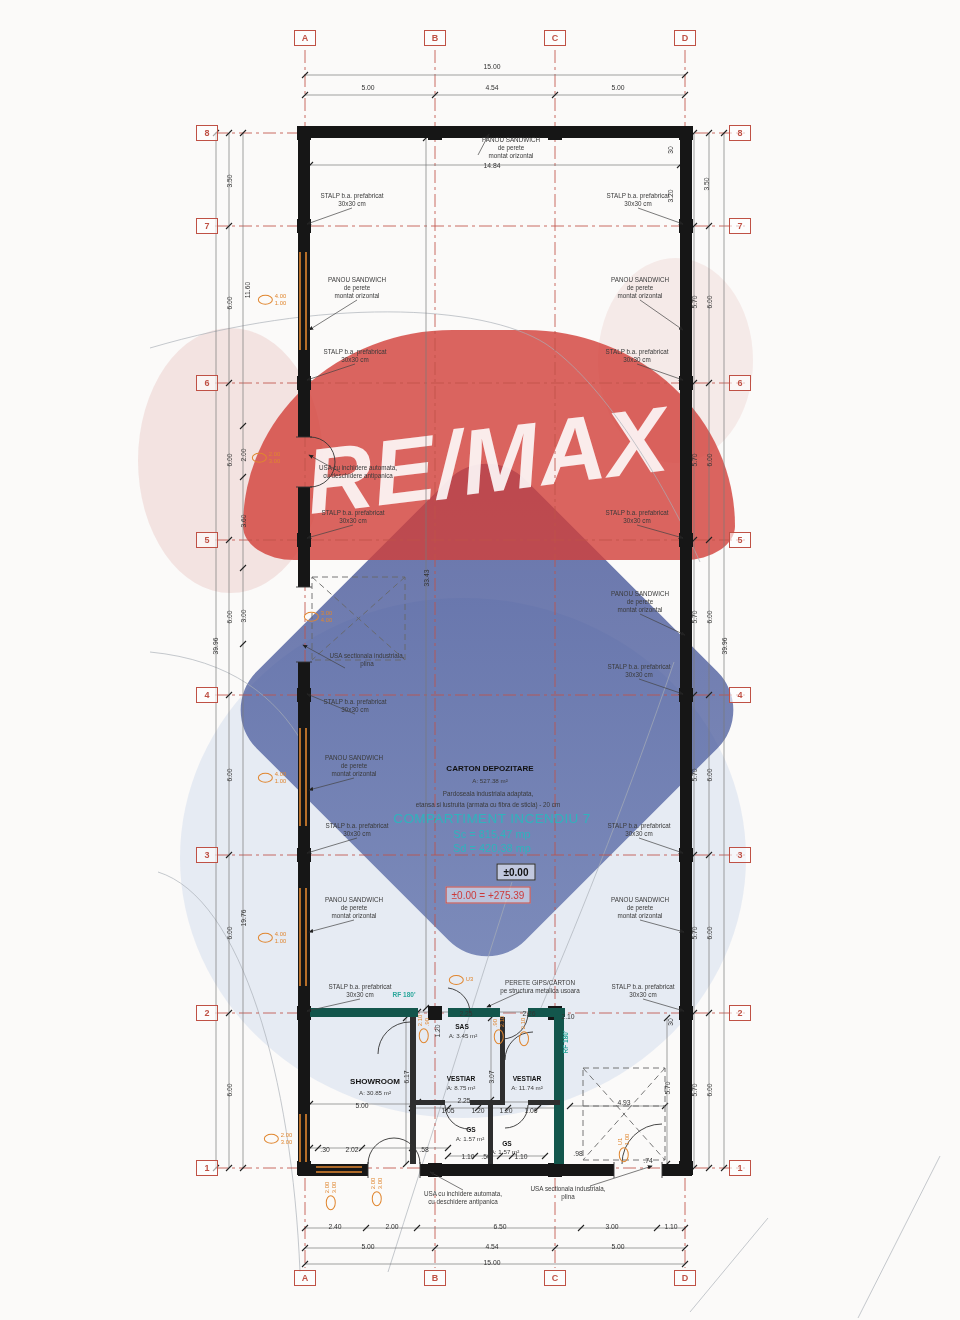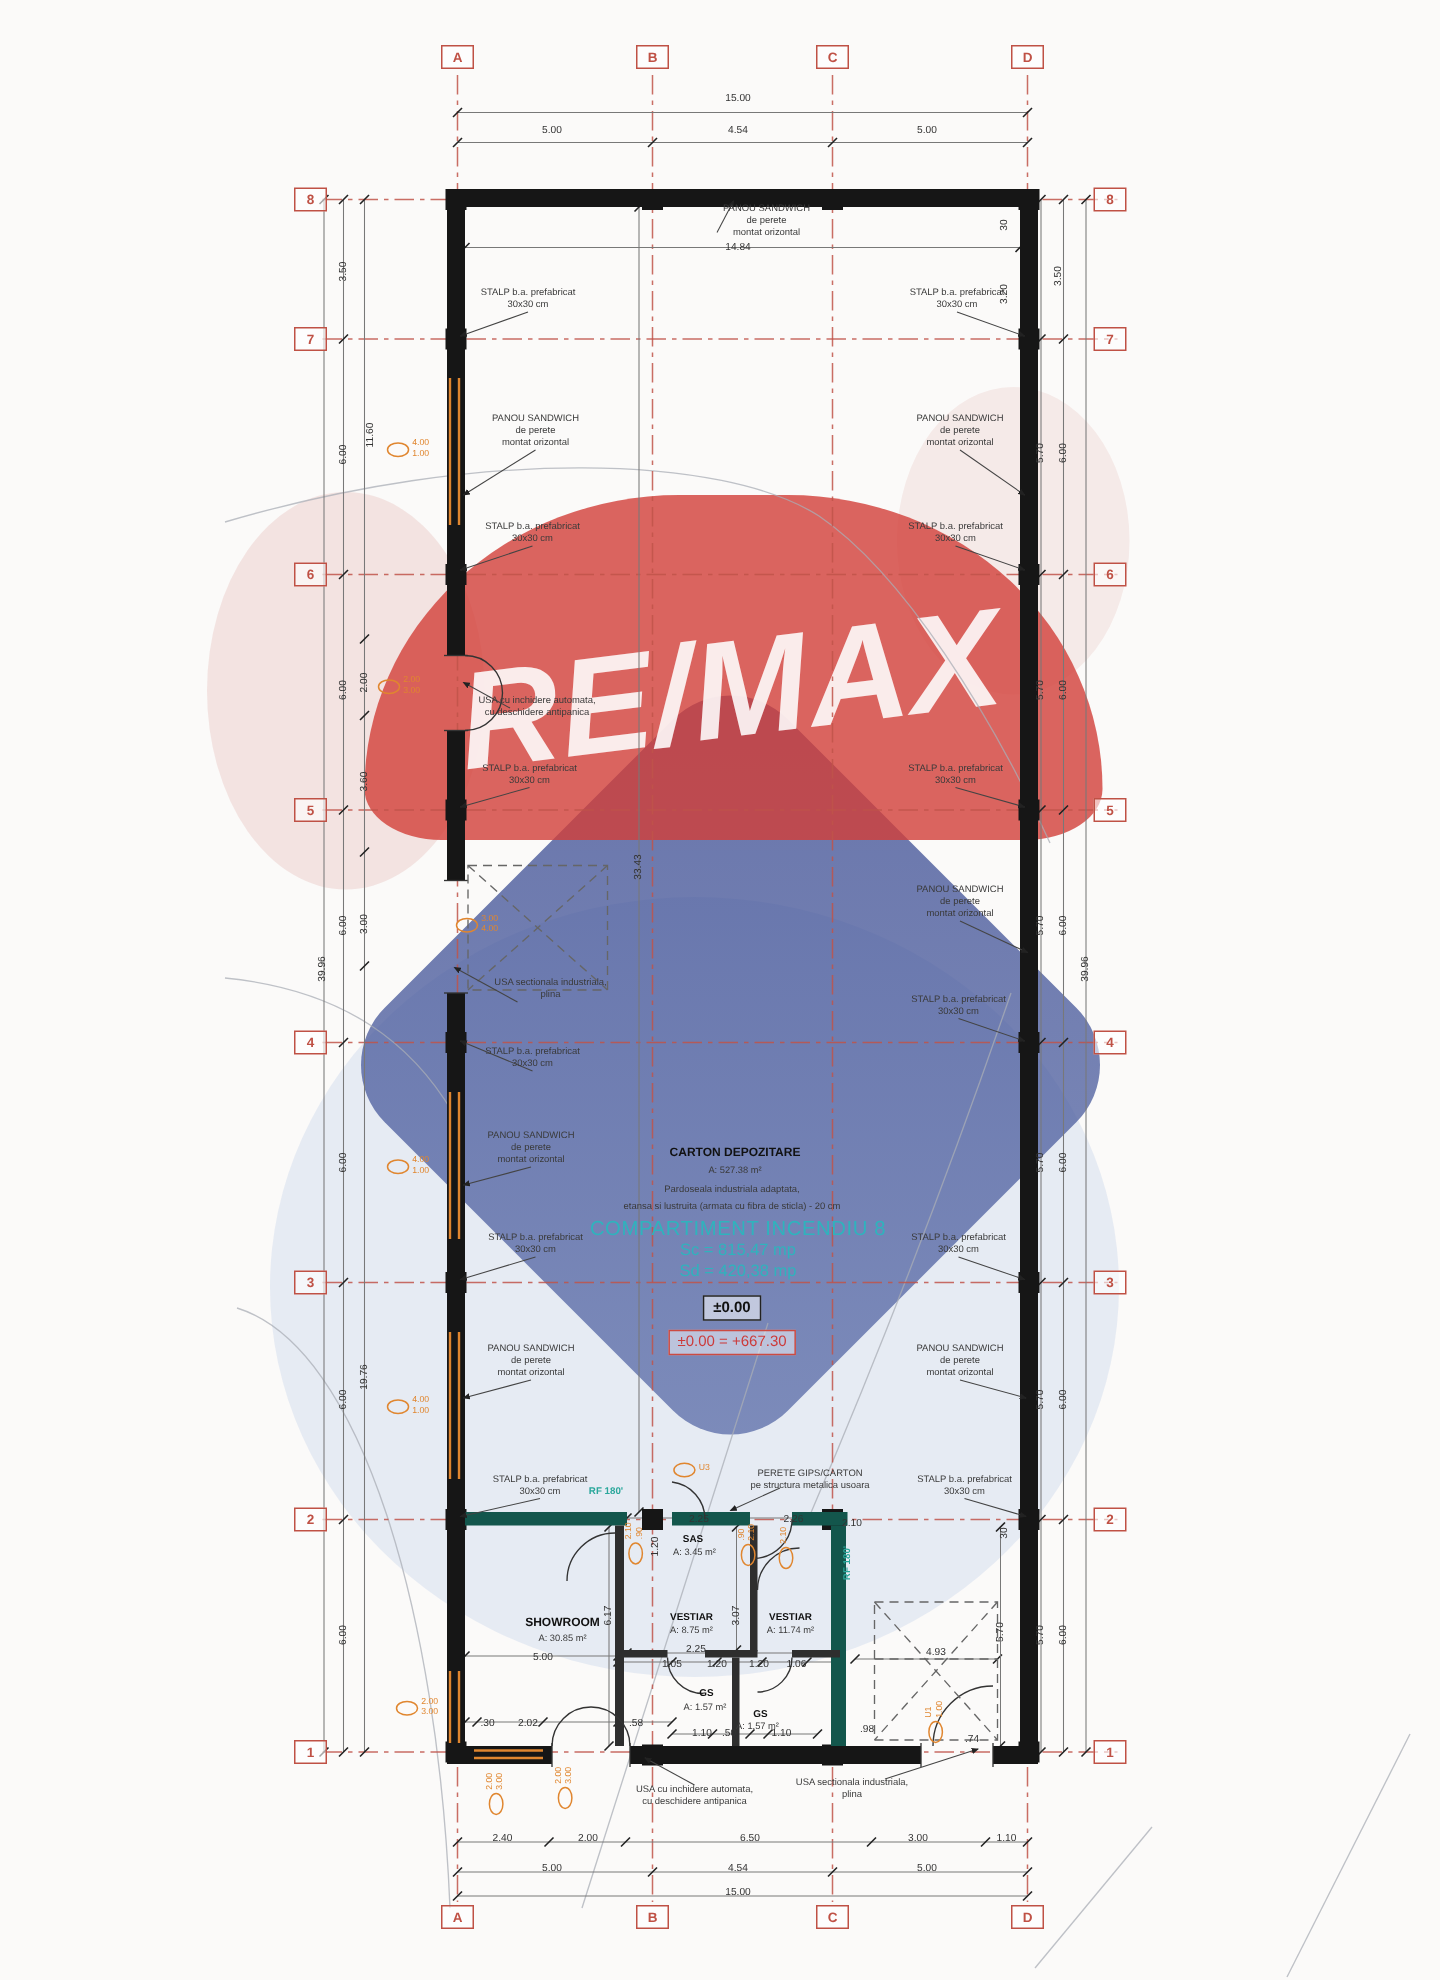--- a/index.html
+++ b/index.html
@@ -302,25 +302,25 @@
       <line x1="520" y1="992" x2="487" y2="1007" class="lead"></line>
       <line x1="463" y1="1190" x2="430" y2="1172" class="lead"></line>
       <line x1="590" y1="1186" x2="652" y2="1166" class="lead"></line>
     </svg>
 
   <div id="labels">
       <div class="lbl b" style="left: 490px; top: 769px;">CARTON DEPOZITARE</div>
       <div class="lbl area" style="left: 490px; top: 781px;">A: 527.38 m²</div>
       <div class="lbl" style="left: 488px; top: 794px;">Pardoseala industriala adaptata,</div>
       <div class="lbl" style="left: 488px; top: 805px;">etansa si lustruita (armata cu fibra de sticla) - 20 cm</div>
-      <div class="lbl cyL" style="left: 492px; top: 819px;">COMPARTIMENT INCENDIU 8</div>
+      <div class="lbl cyL" style="left: 492px; top: 819px;">COMPARTIMENT INCENDIU 7</div>
       <div class="lbl cyM" style="left: 492px; top: 834px;">Sc = 815,47 mp</div>
       <div class="lbl cyM" style="left: 492px; top: 848px;">Sd = 420,38 mp</div>
-      <div class="lbl lvl" style="left: 488px; top: 872px;">±0.00</div>
-      <div class="lbl lvlRed" style="left: 488px; top: 895px;">±0.00 = +667.30</div>
+      <div class="lbl lvl" style="left: 516px; top: 872px;">±0.00</div>
+      <div class="lbl lvlRed" style="left: 488px; top: 895px;">±0.00 = +275.39</div>
       <div class="lbl b" style="left: 375px; top: 1082px;">SHOWROOM</div>
       <div class="lbl area" style="left: 375px; top: 1093px;">A: 30.85 m²</div>
       <div class="lbl b2" style="left: 462px; top: 1027px;">SAS</div>
       <div class="lbl area" style="left: 463px; top: 1036px;">A: 3.45 m²</div>
       <div class="lbl b2" style="left: 461px; top: 1079px;">VESTIAR</div>
       <div class="lbl area" style="left: 461px; top: 1088px;">A: 8.75 m²</div>
       <div class="lbl b2" style="left: 527px; top: 1079px;">VESTIAR</div>
       <div class="lbl area" style="left: 527px; top: 1088px;">A: 11.74 m²</div>
       <div class="lbl b2" style="left: 471px; top: 1130px;">GS</div>
       <div class="lbl area" style="left: 470px; top: 1139px;">A: 1.57 m²</div>

